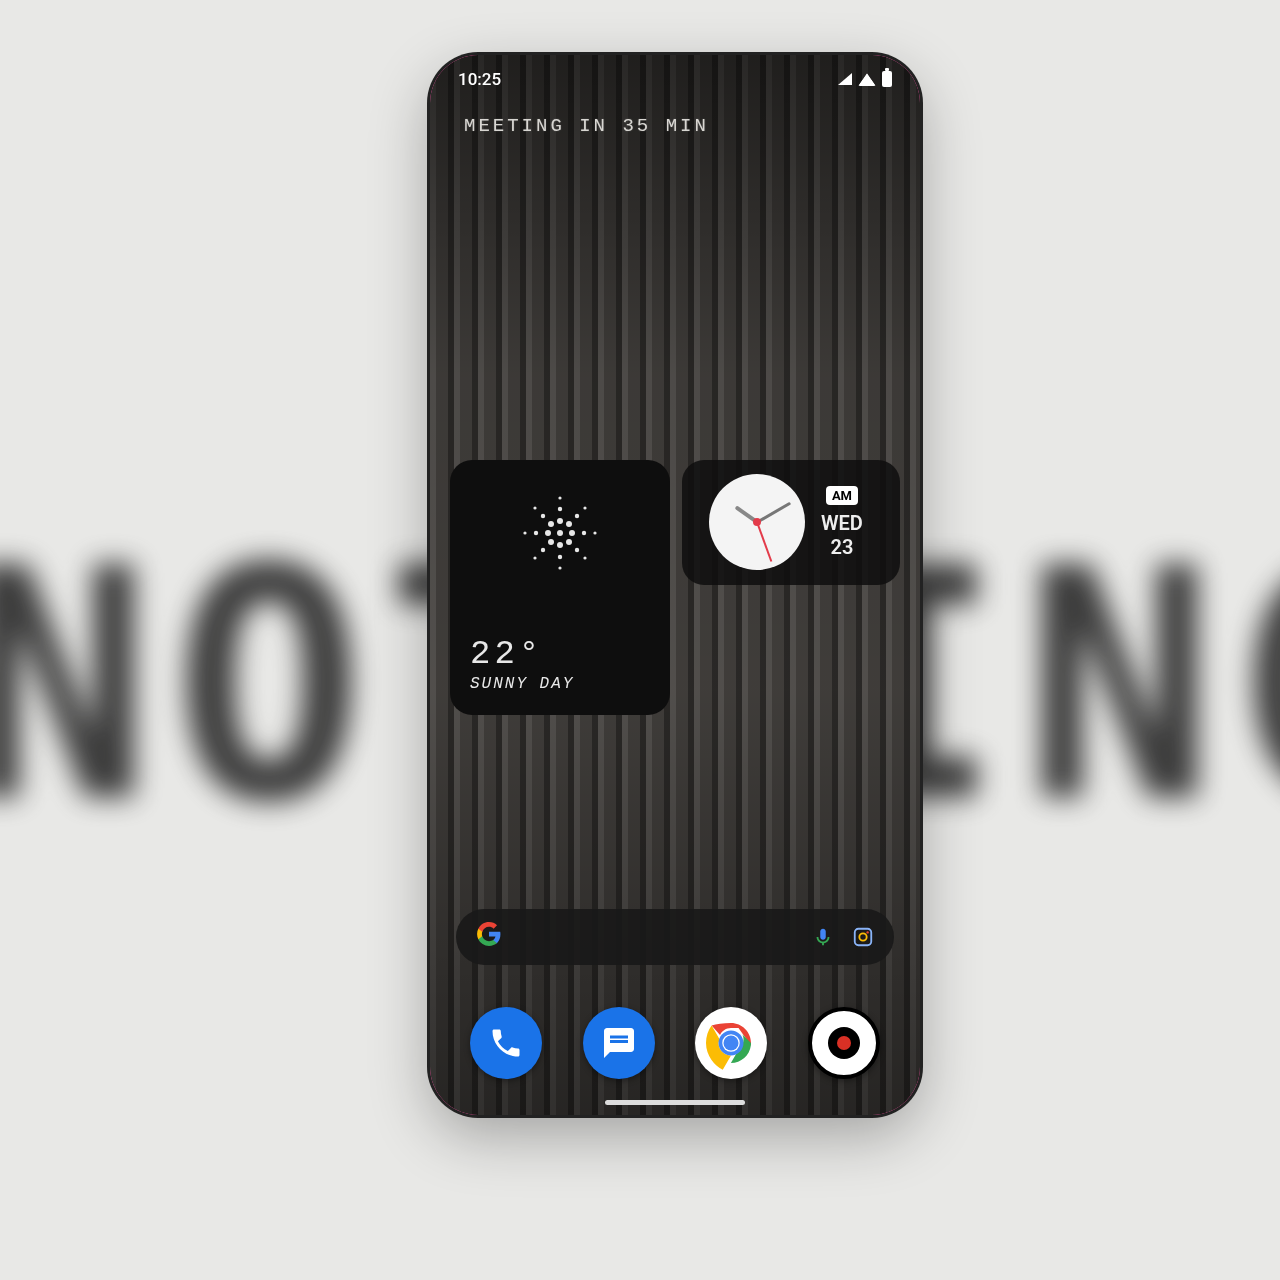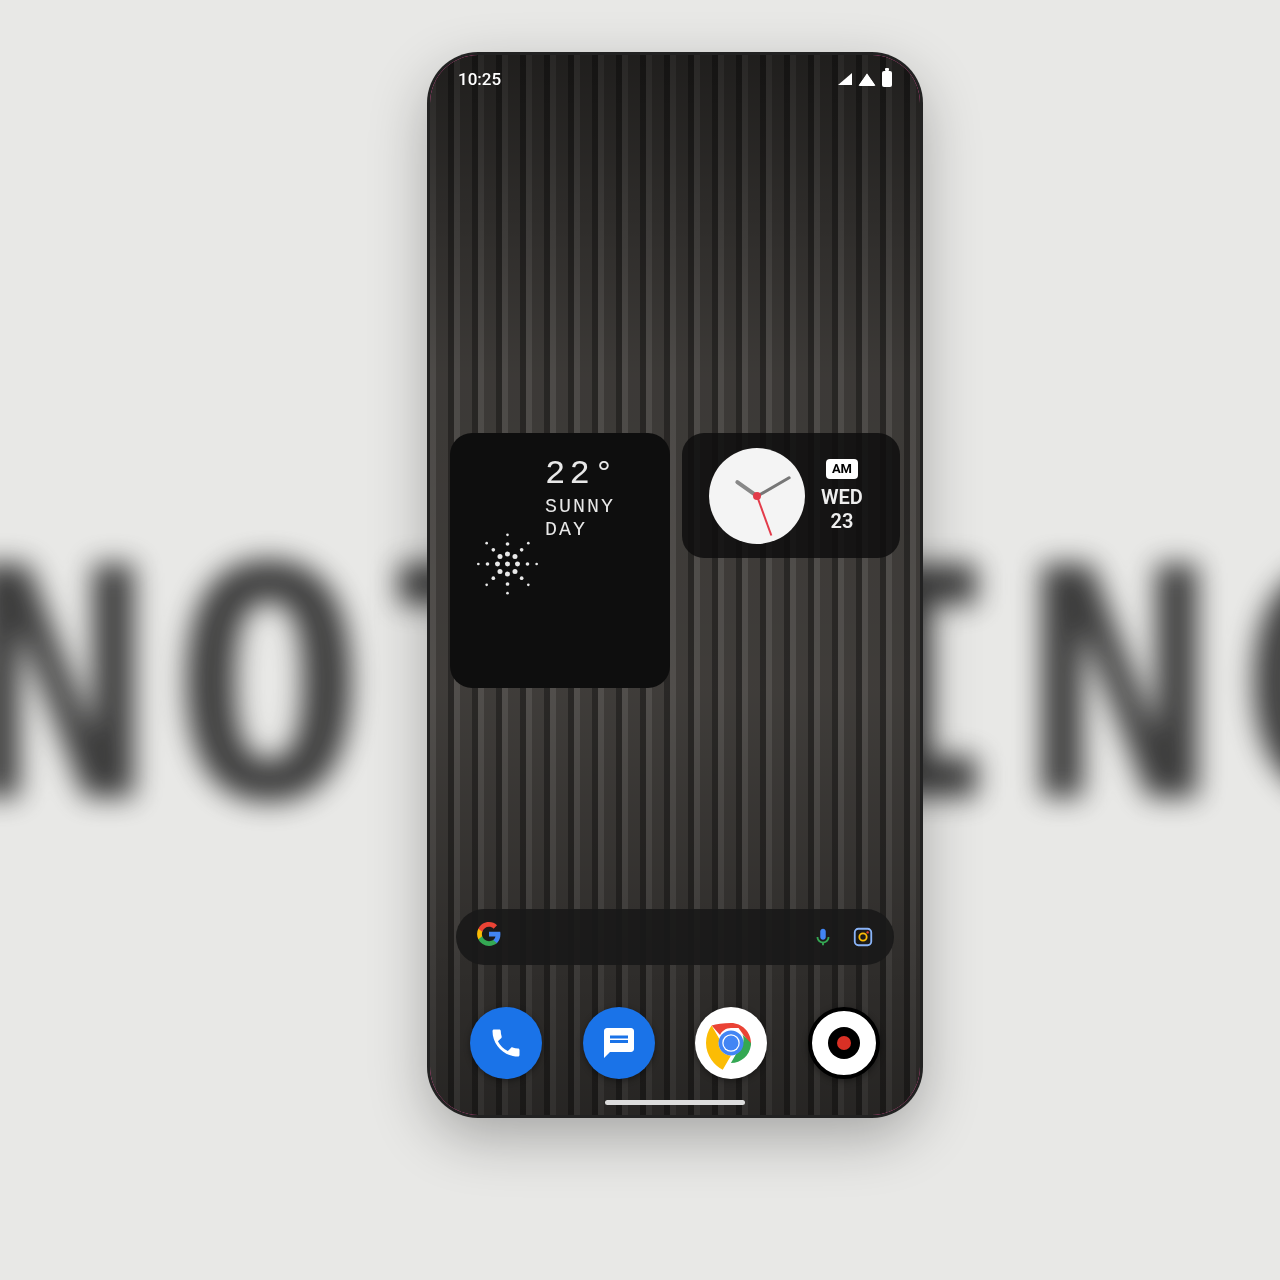--- a/index.html
+++ b/index.html
@@ -121,36 +121,37 @@
     margin-top: 320px;
   }
   .weather-widget {
     width: 220px;
     height: 255px;
     background: #0e0e0e;
     border-radius: 22px;
     padding: 22px 20px;
     color: #fff;
     display: flex;
-    flex-direction: row;
+    flex-direction: column;
     justify-content: space-between;
   }
   .weather-icon { align-self: center; margin-top: 6px; }
   .weather-temp {
     font-family: "Courier New", monospace;
     font-size: 34px;
     letter-spacing: 4px;
     color: #e8e8e8;
   }
   .weather-desc {
     font-family: "Courier New", monospace;
-    font-size: 20px;
+    font-size: 16px;
     letter-spacing: 2px;
     color: #e8e8e8;
     margin-top: 2px;
+    font-style: italic;
   }
   .clock-widget {
     flex: 1;
     height: 125px;
     background: rgba(14,14,14,0.85);
     border-radius: 22px;
     padding: 27px;
     display: flex;
     align-items: center;
     gap: 16px;
@@ -229,20 +230,21 @@
     <div class="statusbar">
       <span>10:25</span>
       <span class="status-right">
         <span class="signal-icon"></span>
         <span class="wifi-icon"></span>
         <span class="battery-icon"></span>
       </span>
     </div>
 
     <div class="calendar-widget">
+      <div>MEETING IN 35 MIN</div>
     </div>
 
     <div class="widgets">
 
       <div class="weather-widget">
         <svg class="weather-icon" width="90" height="90" viewBox="0 0 90 90">
           <g fill="#e8e8e8">
             <circle cx="45" cy="45" r="3"></circle>
             <circle cx="33" cy="45" r="3"></circle>
               <circle cx="57" cy="45" r="3"></circle>

